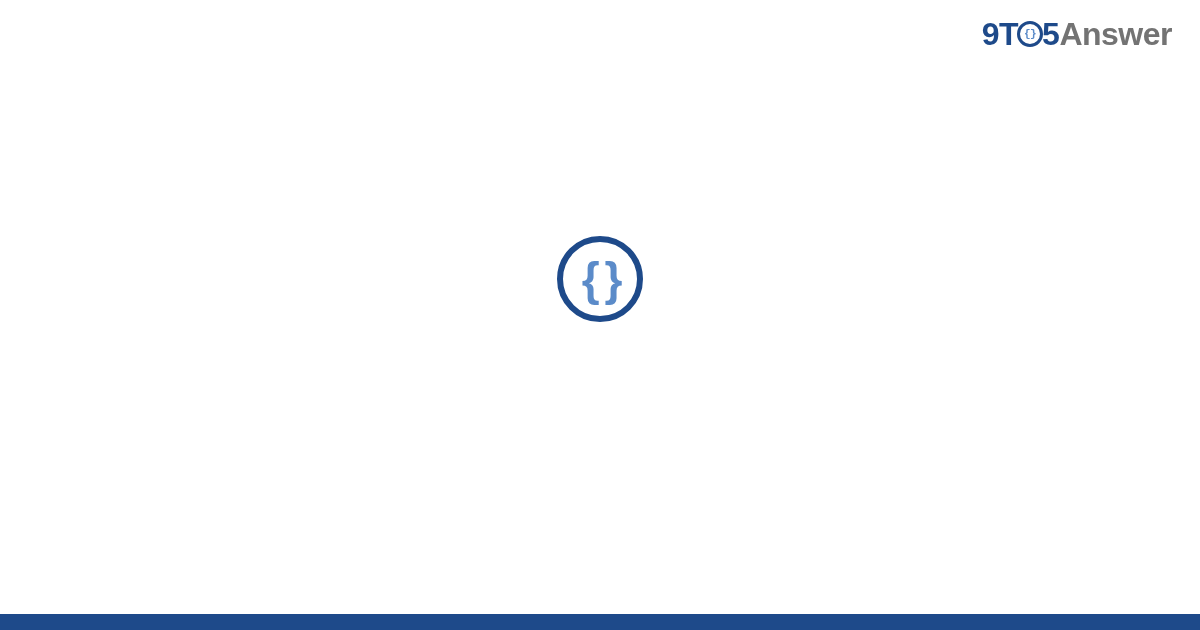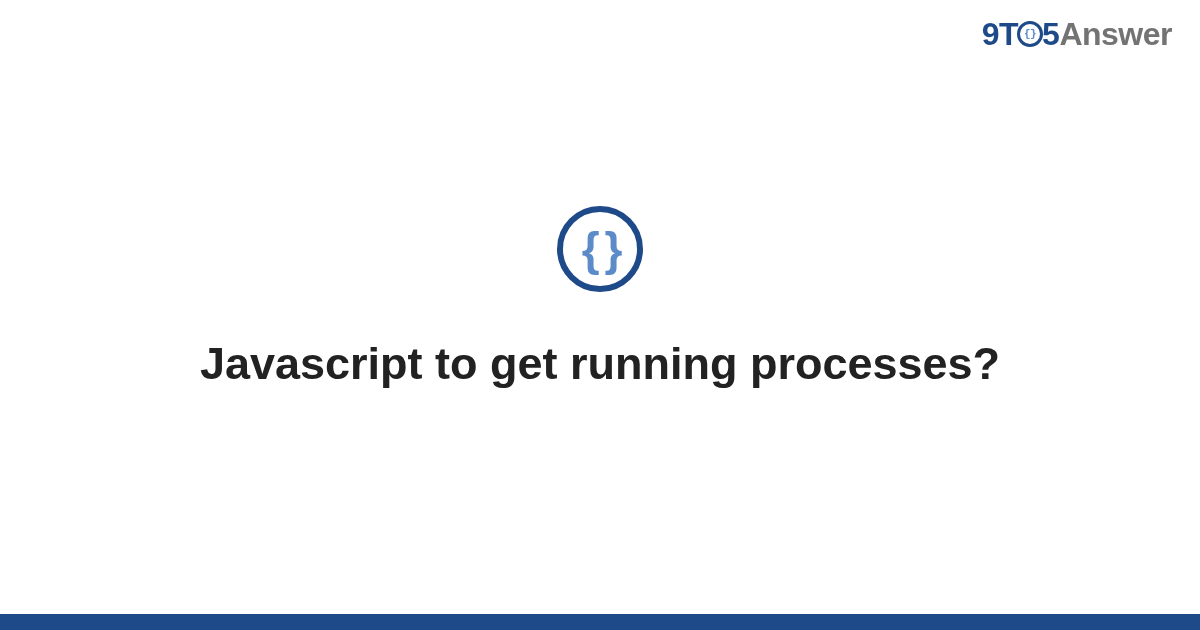--- a/index.html
+++ b/index.html
@@ -113,16 +113,15 @@
 <body>
 
 <div class="logo">
   <span class="nine-t">9T</span><span class="o-wrap"><span class="o-circle"></span><span class="o-inner">{}</span></span><span class="five">5</span><span class="answer">Answer</span>
 </div>
 
 <div class="content">
   <div class="icon-circle">
     <span class="icon-braces">{ }</span>
   </div>
-  <h1 class="title">Javascript to get running processes?</h1>
 </div>
 
 <div class="bottom-bar"></div>
 
 </body></html>

